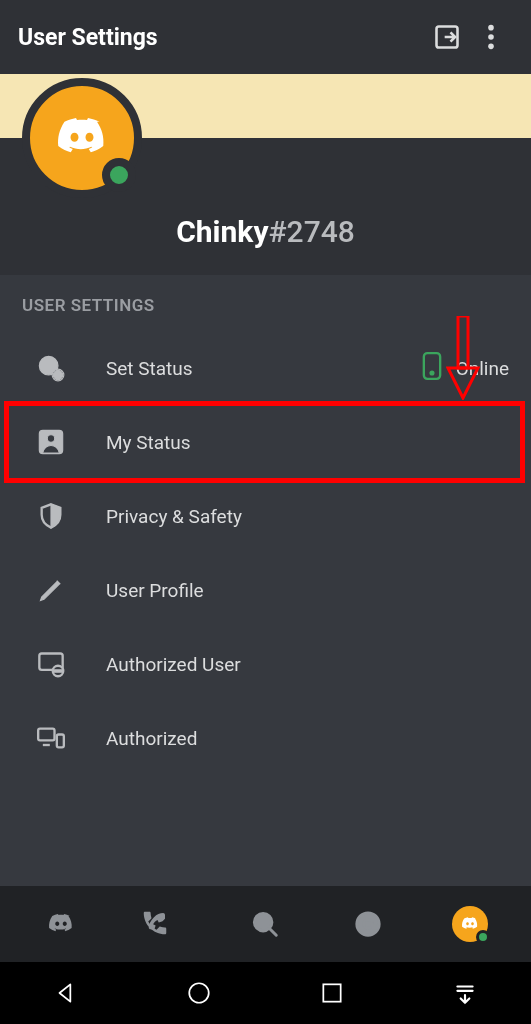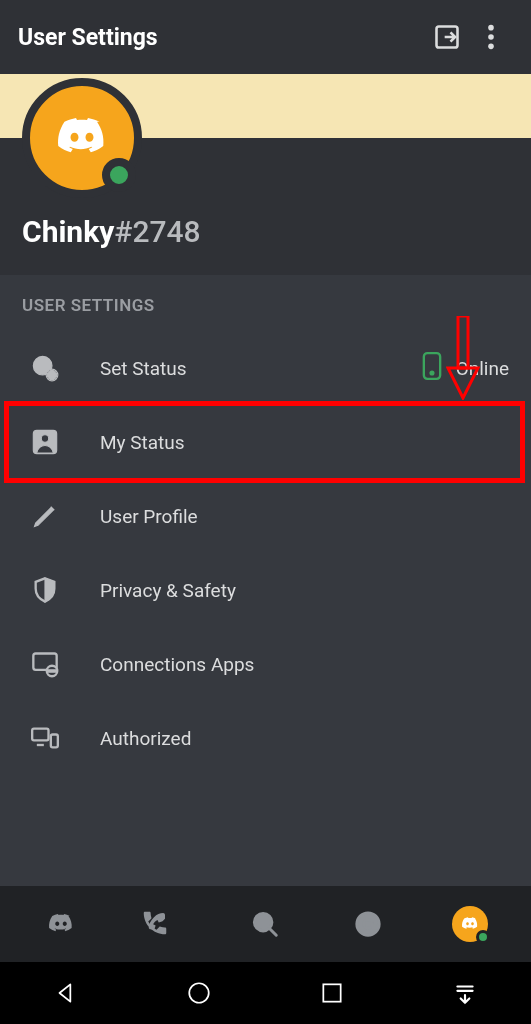--- a/index.html
+++ b/index.html
@@ -13,27 +13,27 @@
   .appbar-icon svg { width: 28px; height: 28px; }
   .more svg { width: 8px; height: 28px; }
 
   
   .banner { height: 64px; background: #f6e6b4; }
   .profile-area { background: #2f3136; padding: 0 22px 26px 22px; position: relative; }
   .avatar-wrap { position: relative; width: 120px; height: 120px; margin-top: -60px; }
   .avatar { width: 120px; height: 120px; border-radius: 50%; background: #f6a51c; display: flex; align-items: center; justify-content: center; border: 8px solid #2f3136; }
   .avatar svg { width: 60px; height: 60px; }
   .status-dot { position: absolute; right: 6px; bottom: 6px; width: 34px; height: 34px; border-radius: 50%; background: #3ba55d; border: 8px solid #2f3136; }
-  .username { margin-top: 16px; font-size: 30px; font-weight: 700; color: #fff; }
+  .username { margin-top: 16px; font-size: 30px; font-weight: 700; color: #fff; text-align: center; }
   .discrim { color: #b9bbbe; font-weight: 500; }
 
   
   .section { background: #36393f; flex: 1; overflow: hidden; }
   .section-header { color: #9a9da2; font-size: 17px; font-weight: 600; letter-spacing: 0.5px; padding: 20px 22px 16px; }
-  .row { display: flex; align-items: center; height: 74px; padding: 0 22px 0 30px; color: #dcddde; font-size: 19px; position: relative; }
+  .row { display: flex; align-items: center; height: 74px; padding: 0 22px 0 30px; color: #dcddde; font-size: 19px; position: relative; margin-left: 6px; }
   .row-icon { width: 30px; height: 30px; margin-right: 40px; display: flex; align-items: center; justify-content: center; }
   .row-icon svg { width: 28px; height: 28px; fill: #b9bbbe; stroke: #b9bbbe; }
   .row-label { flex: 1; color: #dcddde; }
   .row-right { display: flex; align-items: center; gap: 14px; color: #dcddde; font-size: 19px; }
   .phone-ind svg { width: 20px; height: 28px; }
 
   
   .highlight-box { position: absolute; border: 5px solid #f00; pointer-events: none; left: 4px; right: 6px; top: 401px; height: 82px; }
   .arrow { position: absolute; left: 446px; top: 316px; width: 34px; height: 84px; pointer-events: none; }
 
@@ -115,49 +115,49 @@
       <div class="row-icon" data-name="account-icon">
         <svg viewBox="0 0 24 24">
             <rect x="2" y="2" width="20" height="20" rx="3" fill="#b9bbbe"></rect>
             <circle cx="12" cy="9" r="3.2" fill="#36393f"></circle>
             <path d="M5 21c1-4 4-6 7-6s6 2 7 6" fill="#36393f"></path>
           </svg>
       </div>
       <div class="row-label" data-name="row-label">My Status</div>
     </div>
 
-    <div class="row" data-name="row-user-profile">
-      <div class="row-icon" data-name="pencil-icon">
-        <svg viewBox="0 0 24 24">
-            <path d="M3 21l3-1 13-13-2-2L4 18l-1 3zM17 4l3 3" fill="#b9bbbe"></path>
-          </svg>
-      </div>
-      <div class="row-label" data-name="row-label">User Profile</div>
-    </div>
-
     <div class="row" data-name="row-privacy-safety">
       <div class="row-icon" data-name="shield-icon">
         <svg viewBox="0 0 24 24">
             <path d="M12 2l8 3v6c0 5-3.5 9-8 11-4.5-2-8-6-8-11V5l8-3z" fill="none" stroke="#b9bbbe" stroke-width="2"></path>
             <path d="M12 2v20M4 10h16" stroke="#b9bbbe" stroke-width="1" fill="none" opacity="0"></path>
             <path d="M12 2l8 3v6c0 5-3.5 9-8 11V2z" fill="#b9bbbe"></path>
           </svg>
       </div>
       <div class="row-label" data-name="row-label">Privacy &amp; Safety</div>
     </div>
 
+    <div class="row" data-name="row-user-profile">
+      <div class="row-icon" data-name="pencil-icon">
+        <svg viewBox="0 0 24 24">
+            <path d="M3 21l3-1 13-13-2-2L4 18l-1 3zM17 4l3 3" fill="#b9bbbe"></path>
+          </svg>
+      </div>
+      <div class="row-label" data-name="row-label">User Profile</div>
+    </div>
+
     <div class="row" data-name="row-authorized-apps">
       <div class="row-icon" data-name="apps-icon">
         <svg viewBox="0 0 24 24">
             <rect x="2" y="3" width="20" height="14" rx="2" fill="none" stroke="#b9bbbe" stroke-width="2"></rect>
             <circle cx="18" cy="18" r="4.5" fill="#36393f" stroke="#b9bbbe" stroke-width="2"></circle>
             <rect x="14" y="17" width="8" height="2" fill="#b9bbbe"></rect>
           </svg>
       </div>
-      <div class="row-label" data-name="row-label">Connections Apps</div>
+      <div class="row-label" data-name="row-label">Authorized User</div>
     </div>
 
     <div class="row" data-name="row-connections">
       <div class="row-icon" data-name="connections-icon">
         <svg viewBox="0 0 24 24">
             <rect x="1" y="4" width="14" height="10" rx="1.5" fill="none" stroke="#b9bbbe" stroke-width="2"></rect>
             <rect x="17" y="9" width="6" height="11" rx="1.5" fill="none" stroke="#b9bbbe" stroke-width="2"></rect>
             <line x1="5" y1="18" x2="11" y2="18" stroke="#b9bbbe" stroke-width="2"></line>
           </svg>
       </div>

